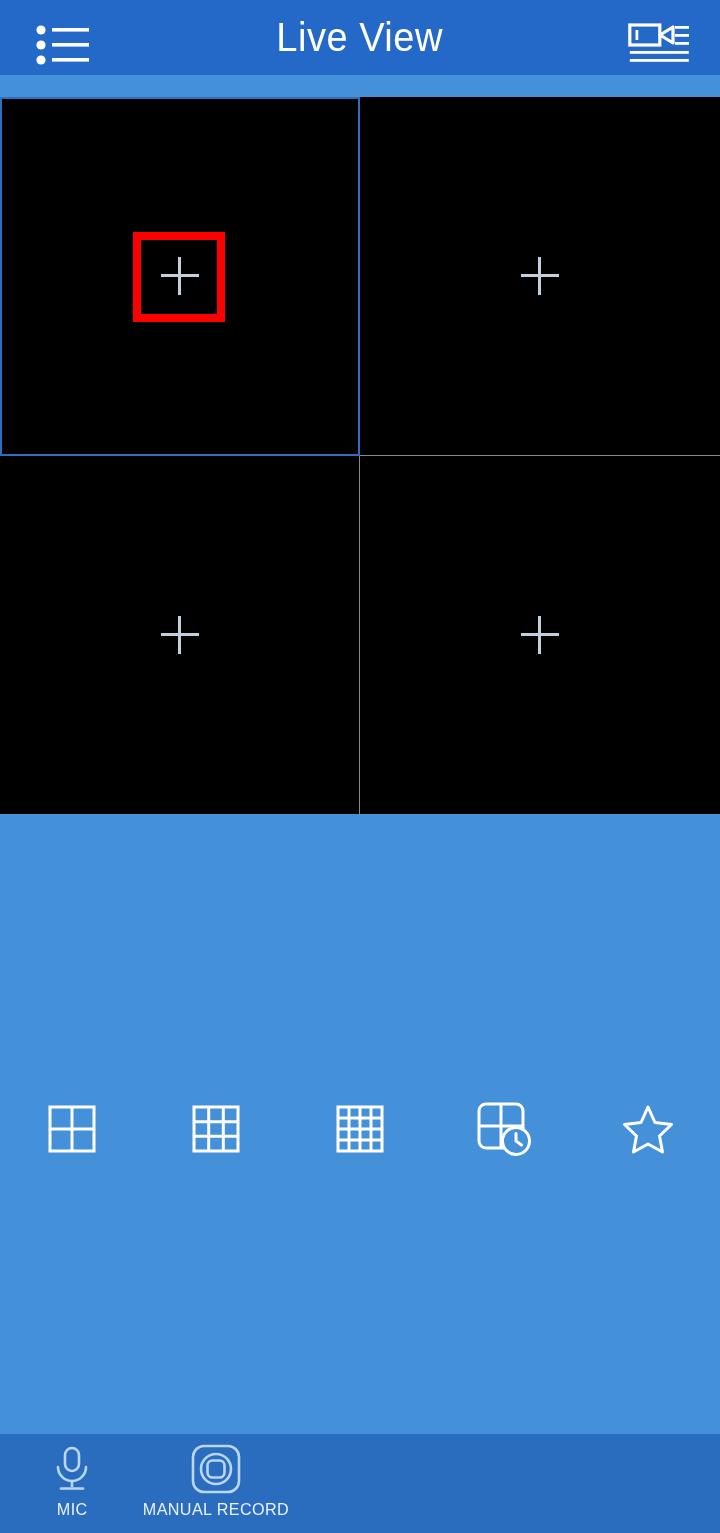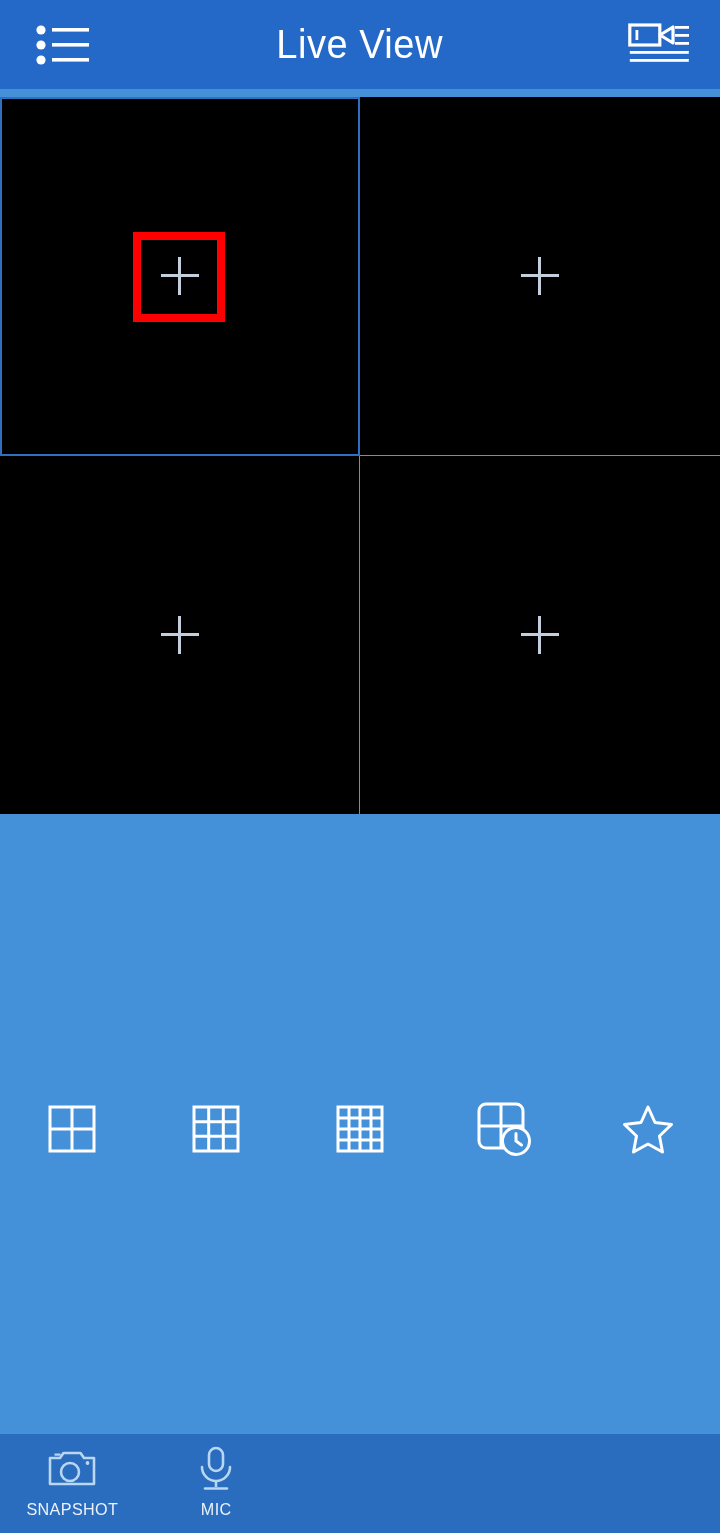--- a/index.html
+++ b/index.html
@@ -11,21 +11,21 @@
   }
   #app {
     position:relative;
     width:720px; height:1533px;
     background:#4491da;
   }
 
   
   .header {
     position:absolute; left:0; top:0;
-    width:720px; height:89px;
+    width:720px; height:75px;
     background:#2468c8;
     display:flex; align-items:center; justify-content:center;
   }
   .header-title {
     font-size:41px;
     color:#ffffff;
     letter-spacing:0.5px;
     font-weight:400;
     line-height:1;
     transform:scaleX(0.93);
@@ -244,44 +244,43 @@
           <path d="M26 4 L33 19.5 L49.5 21.5 L37.5 33 L40.5 49 L26 41 L11.5 49 L14.5 33 L2.5 21.5 L19 19.5 Z" fill="none" stroke="#fff" stroke-width="3" stroke-linejoin="round"></path>
         </svg>
       </div>
 
     </div>
   </div>
 
   <div class="bottom-bar">
     <div class="tool-strip">
 
-      <div class="tool-item">
-        <div class="tool-icon">
-          <svg width="50" height="42" viewBox="0 0 50 42">
-            <path d="M3 10 h10 l3.5-5 h17 L37 10 h10 a0 0 0 0 1 0 0 v26 a0 0 0 0 1 0 0 H3 a0 0 0 0 1 0 0 V10 a0 0 0 0 1 0 0 Z" fill="none" stroke="#b9d6f2" stroke-width="2.6" stroke-linejoin="round"></path>
-            <circle cx="23" cy="24" r="9" fill="none" stroke="#b9d6f2" stroke-width="2.6"></circle>
-            <circle cx="40.5" cy="15" r="1.9" fill="#b9d6f2"></circle>
-            <rect x="7.5" y="5.5" width="6" height="2.2" fill="#b9d6f2"></rect>
-          </svg>
-        </div>
-        <div class="tool-label">SNAPSHOT</div>
-      </div>
 
 
 
       <div class="tool-item">
         <div class="tool-icon">
           <svg width="40" height="48" viewBox="0 0 40 48">
             <rect x="13" y="3" width="14" height="23" rx="7" fill="none" stroke="#b9d6f2" stroke-width="2.6"></rect>
             <path d="M6 22 a14 14 0 0 0 28 0" fill="none" stroke="#b9d6f2" stroke-width="2.6" stroke-linecap="round"></path>
             <line x1="20" y1="36" x2="20" y2="42" stroke="#b9d6f2" stroke-width="2.6"></line>
             <line x1="9" y1="43.5" x2="31" y2="43.5" stroke="#b9d6f2" stroke-width="2.6" stroke-linecap="round"></line>
           </svg>
         </div>
         <div class="tool-label">MIC</div>
       </div>
 
+      <div class="tool-item">
+        <div class="tool-icon">
+          <svg width="52" height="52" viewBox="0 0 52 52">
+            <rect x="3" y="3" width="46" height="46" rx="11" fill="none" stroke="#b9d6f2" stroke-width="2.6"></rect>
+            <circle cx="26" cy="26" r="15" fill="none" stroke="#b9d6f2" stroke-width="2.6"></circle>
+            <rect x="17.5" y="17.5" width="17" height="17" rx="5" fill="none" stroke="#b9d6f2" stroke-width="2.6"></rect>
+          </svg>
+        </div>
+        <div class="tool-label">MANUAL RECORD</div>
+      </div>
 
     </div>
 
   </div>
 
 </div>
 
 </body></html>

